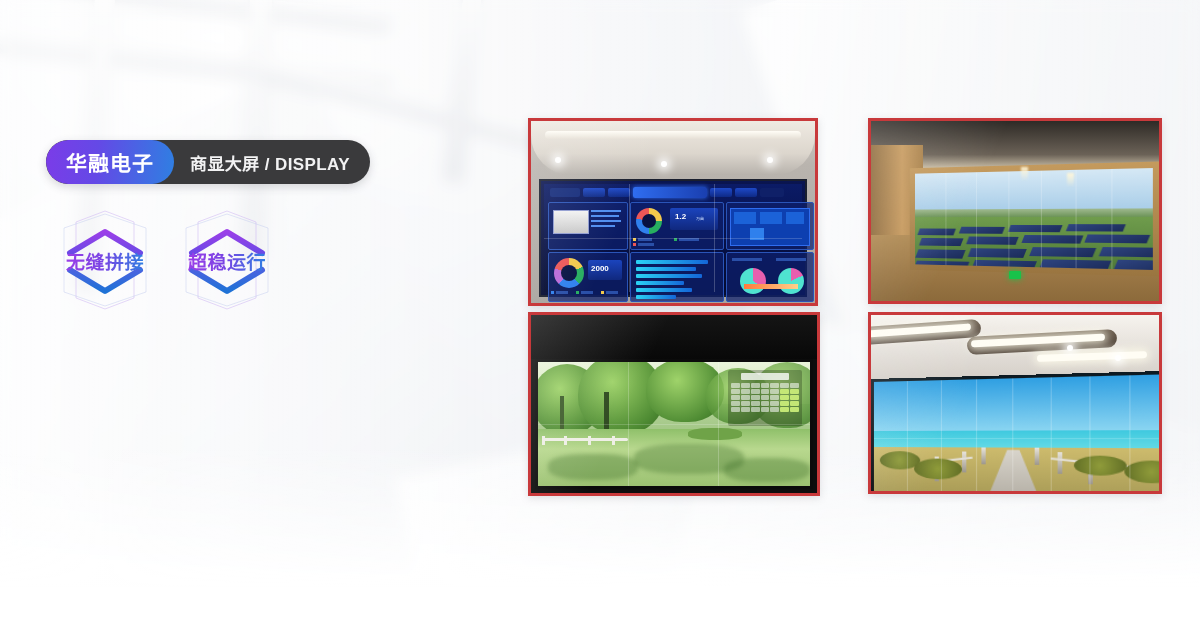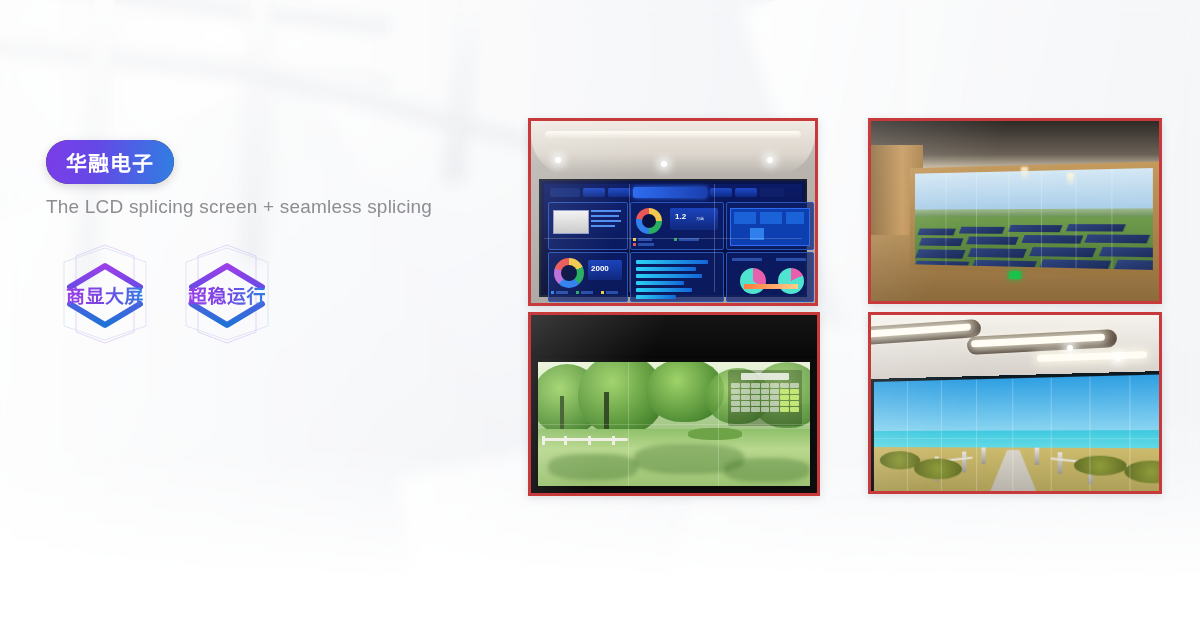--- a/index.html
+++ b/index.html
@@ -173,44 +173,44 @@
     <div class="beam bv3"></div>
     <div class="bg-blur"></div>
     <div class="veil"></div>
     <div class="bottom-fade"></div>
   </div>
 
   <div class="copy">
 
     <div class="pill">
       <div class="pill-brand">华融电子</div>
-    </div>
-
-    <div class="subline">The LCD splicing screen + seamless splicing</div>
+      <div class="pill-sub">商显大屏 / DISPLAY</div>
+    </div>
+
 
     <div class="features">
 
       <div class="hex">
         <svg width="118" height="104" viewBox="0 0 118 104">
           <defs>
             <linearGradient id="gU1" x1="0" y1="0" x2="0" y2="1">
               <stop offset="0%" stop-color="#9b3fe8"></stop>
                 <stop offset="100%" stop-color="#6b4ae6"></stop>
             </linearGradient>
             <linearGradient id="gD1" x1="0" y1="0" x2="0" y2="1">
               <stop offset="0%" stop-color="#4a63e0"></stop>
                 <stop offset="100%" stop-color="#1f72d6"></stop>
             </linearGradient>
           </defs>
           <polygon points="30,14 59,3 88,14 88,90 59,101 30,90" fill="none" stroke="#cdb6f2" stroke-width="1" opacity=".55"></polygon>
           <polygon points="18,20 59,6 100,20 100,84 59,98 18,84" fill="none" stroke="#bfc8ee" stroke-width="1" opacity=".45"></polygon>
           <polyline points="24,45 59,24 94,45" fill="none" stroke="url(#gU1)" stroke-width="6" stroke-linejoin="round" stroke-linecap="round"></polyline>
           <polyline points="24,62 59,83 94,62" fill="none" stroke="url(#gD1)" stroke-width="6" stroke-linejoin="round" stroke-linecap="round"></polyline>
         </svg>
-        <span class="hex-label">商显大屏</span>
+        <span class="hex-label">无缝拼接</span>
       </div>
 
 
       <div class="hex">
         <svg width="118" height="104" viewBox="0 0 118 104">
           <polygon points="30,14 59,3 88,14 88,90 59,101 30,90" fill="none" stroke="#cdb6f2" stroke-width="1" opacity=".55"></polygon>
           <polygon points="18,20 59,6 100,20 100,84 59,98 18,84" fill="none" stroke="#bfc8ee" stroke-width="1" opacity=".45"></polygon>
           <polyline points="24,45 59,24 94,45" fill="none" stroke="url(#gU1)" stroke-width="6" stroke-linejoin="round" stroke-linecap="round"></polyline>
           <polyline points="24,62 59,83 94,62" fill="none" stroke="url(#gD1)" stroke-width="6" stroke-linejoin="round" stroke-linecap="round"></polyline>
         </svg>

